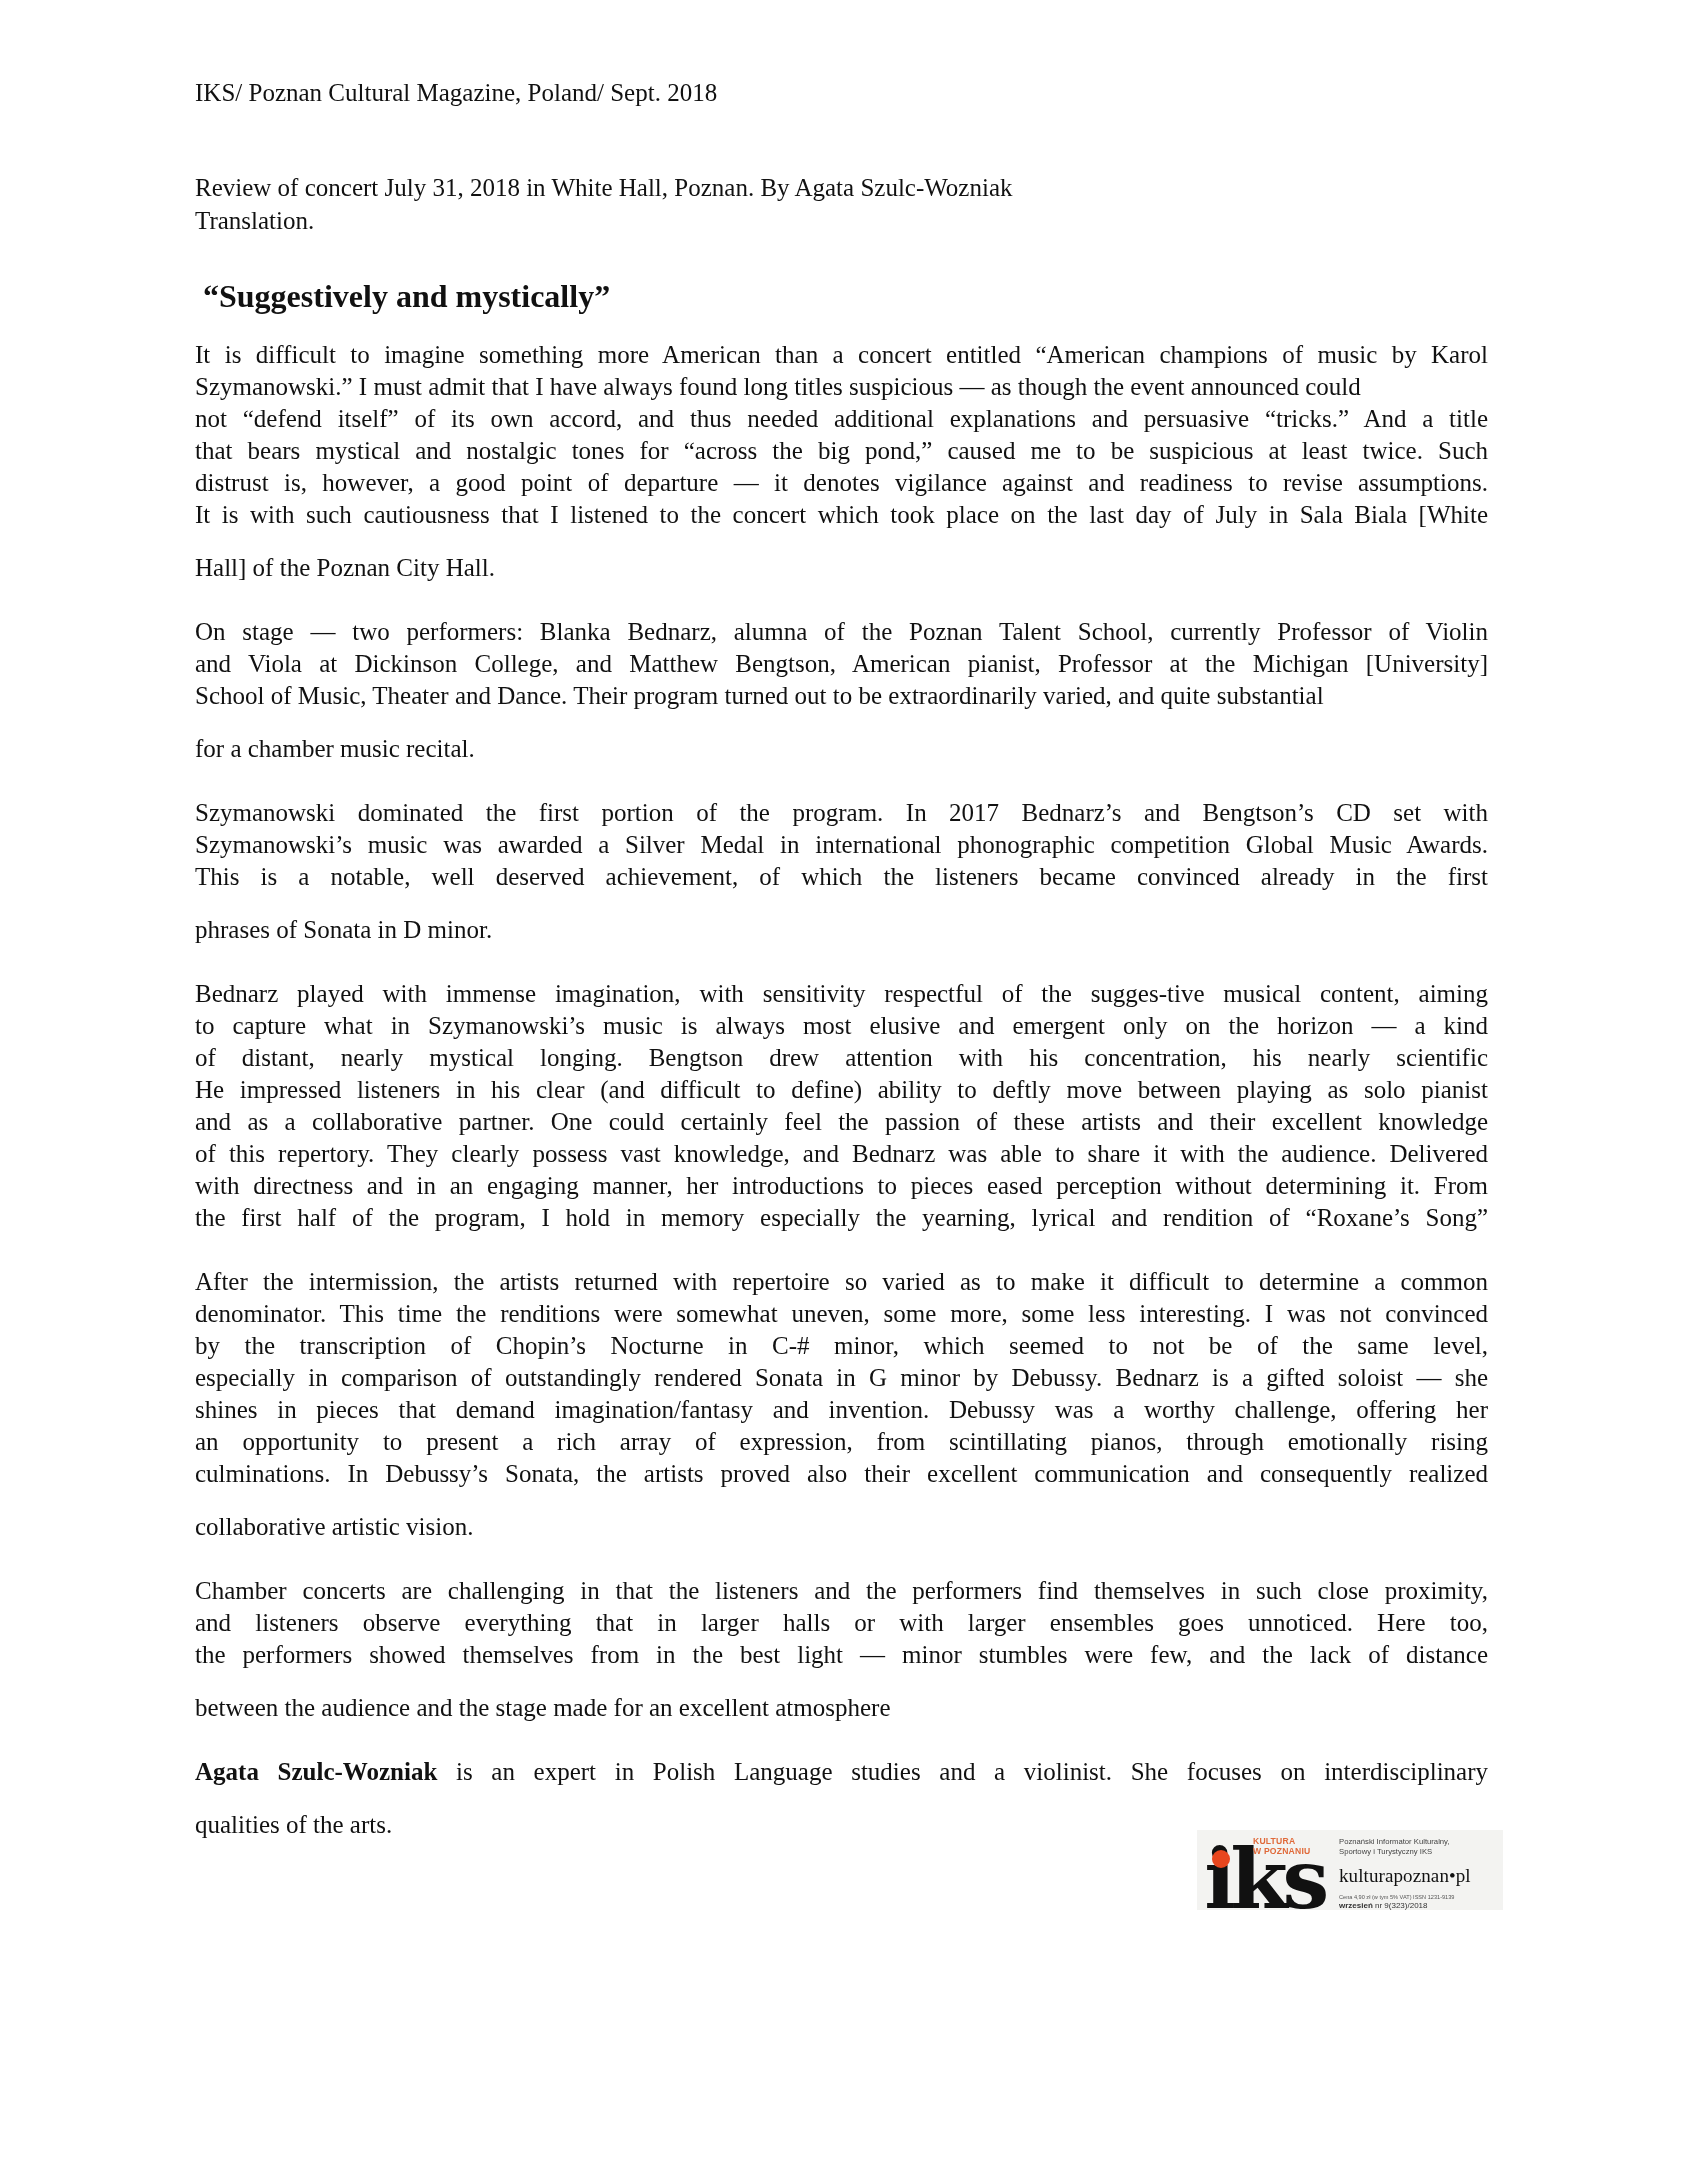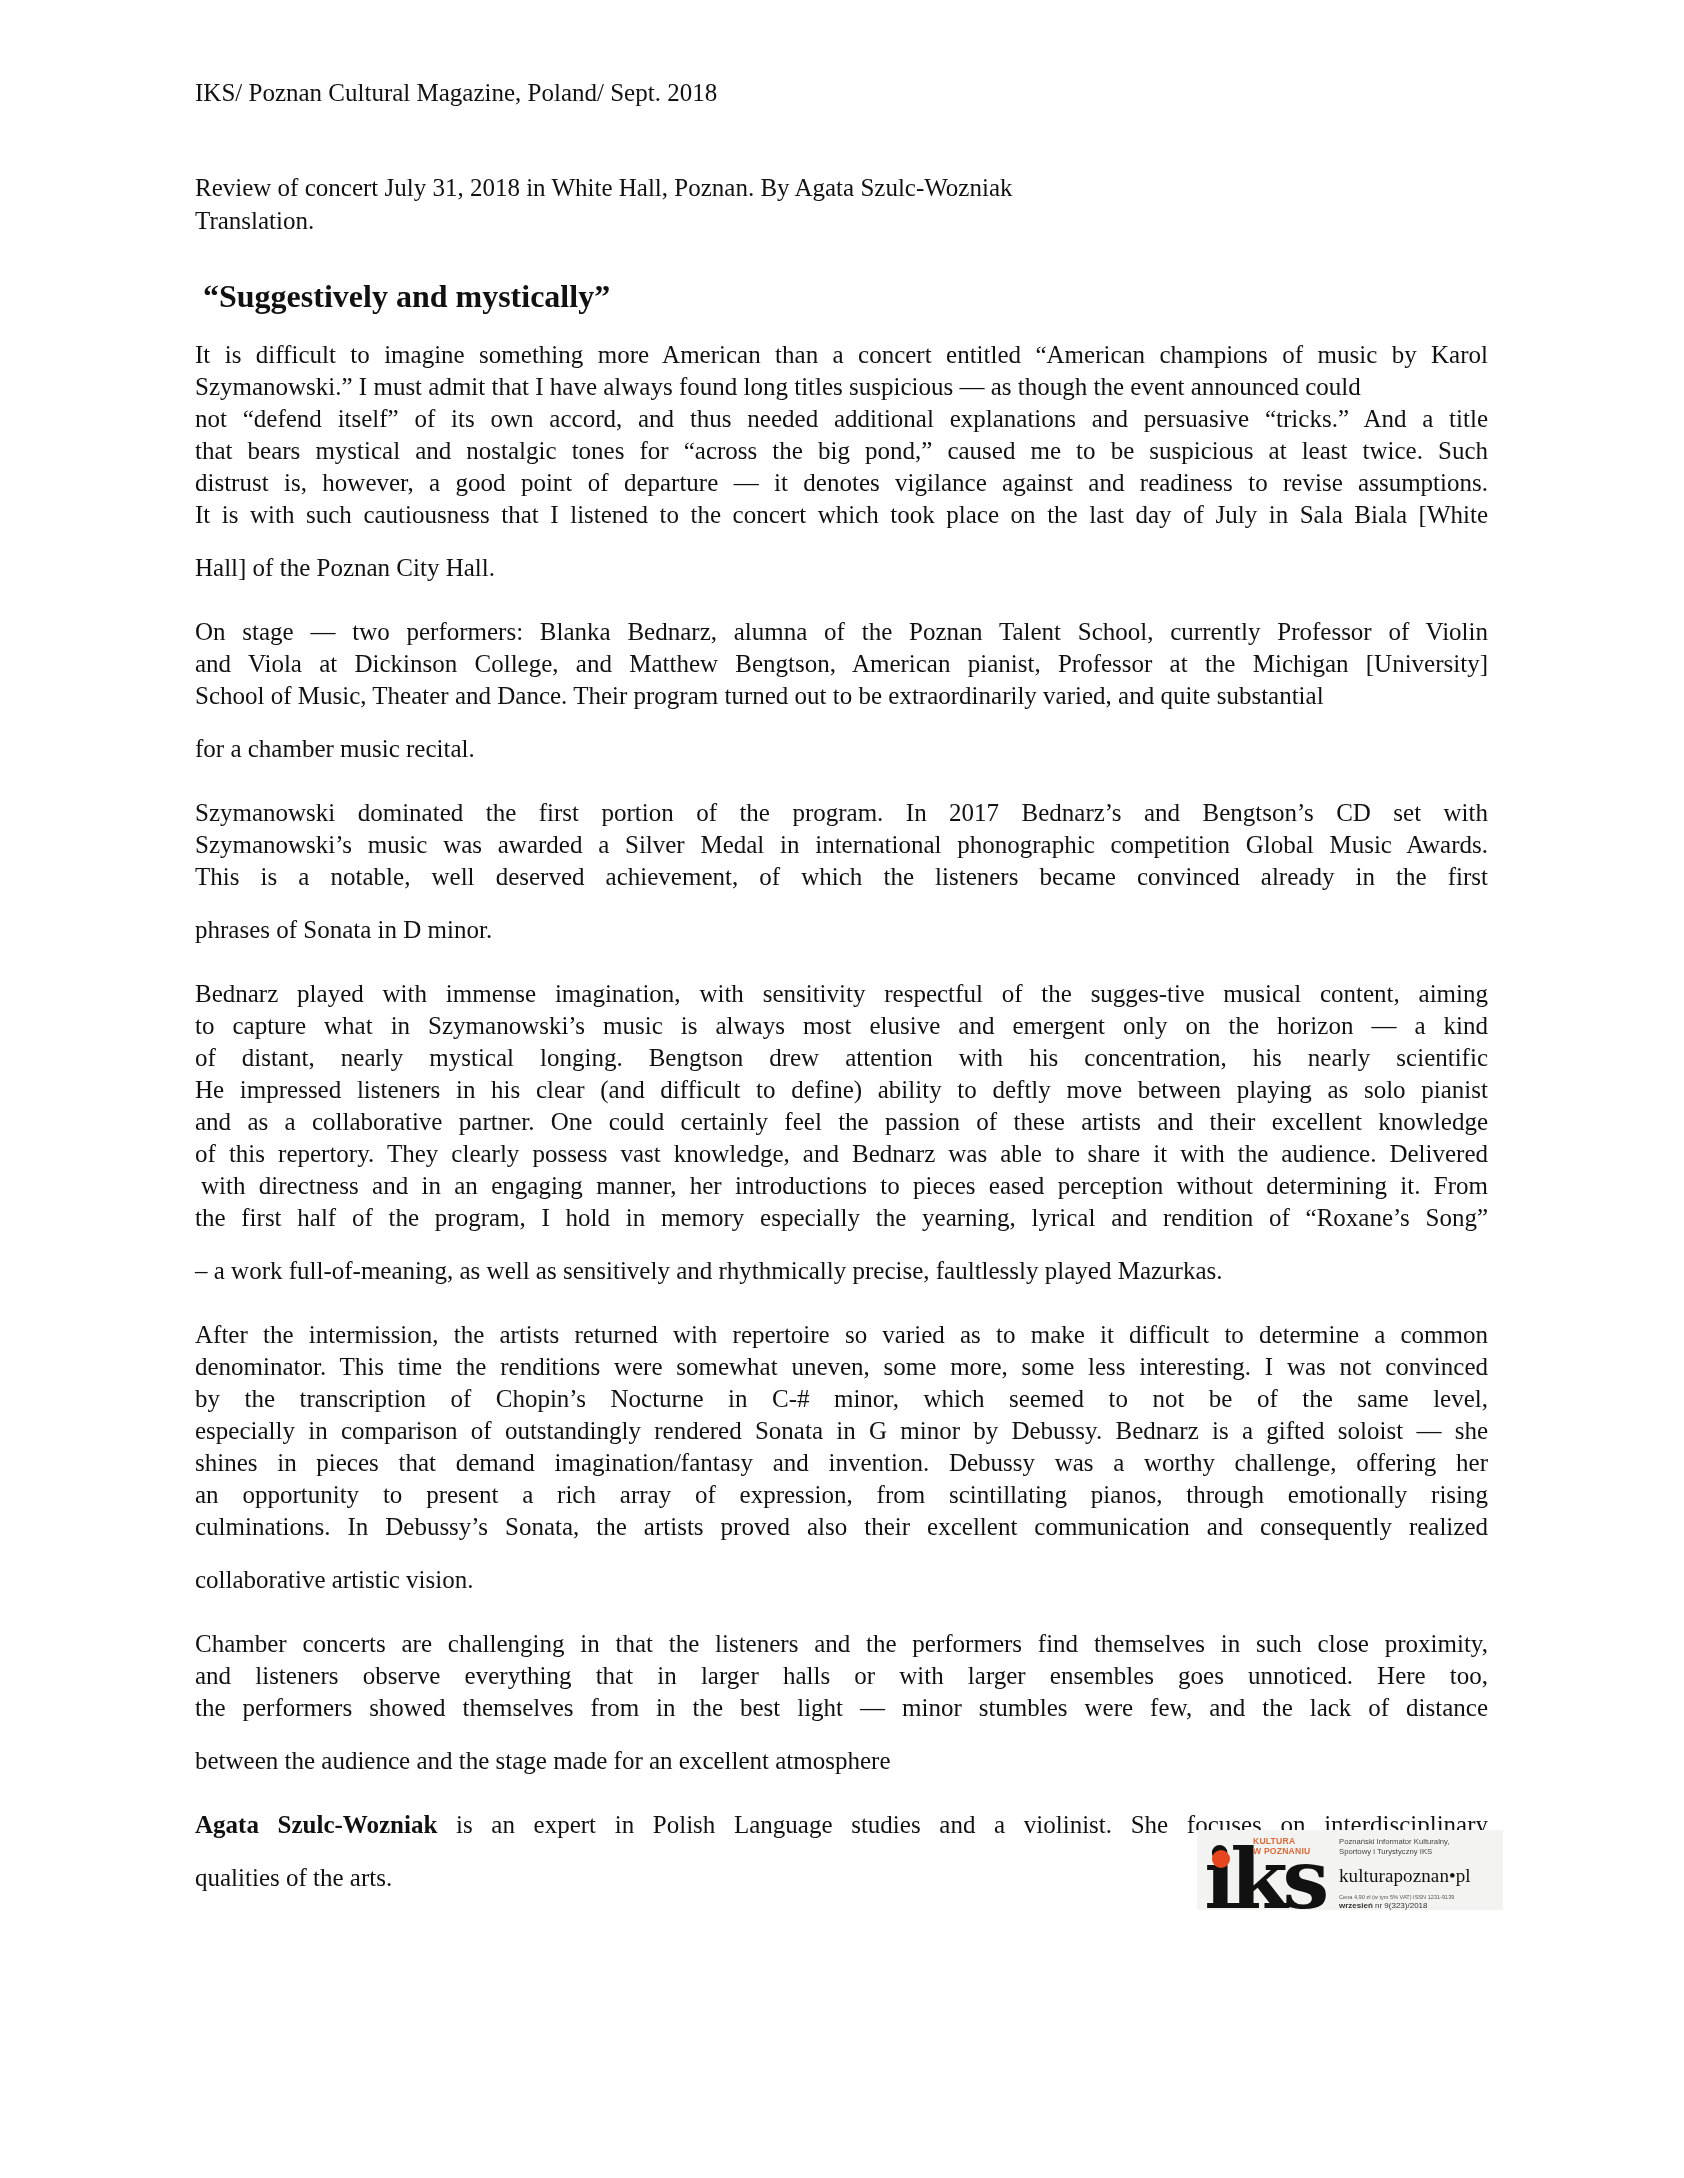--- a/index.html
+++ b/index.html
@@ -197,23 +197,22 @@
     </div>
     <span class="para-gap"></span>
 
     <div>
       <span class="line" style="white-space: normal;">Bednarz played with immense imagination, with sensitivity respectful of the sugges-tive musical content, aiming</span>
       <span class="line" style="white-space: normal;">to capture  what in Szymanowski’s music is always most elusive and emergent only on the horizon — a kind</span>
       <span class="line" style="white-space: normal;">of distant,  nearly  mystical  longing.  Bengtson  drew  attention  with  his  concentration,  his  nearly  scientific</span>
       <span class="line" style="white-space: normal;">He impressed listeners in his clear (and difficult to define) ability to deftly move between playing as solo pianist</span>
       <span class="line" style="white-space: normal;">and as a collaborative partner. One could certainly feel the passion of these artists and their excellent knowledge</span>
       <span class="line" style="white-space: normal;">of this repertory. They clearly possess vast knowledge, and Bednarz was able to share it with the audience. Delivered</span>
-      <span class="line" style="white-space: normal; margin-left: 6px;">with directness and in an engaging manner, her introductions to pieces eased perception without determining it. From</span>
+      <span class="line" style="white-space: normal;">with directness and in an engaging manner, her introductions to pieces eased perception without determining it. From</span>
       <span class="line" style="white-space: normal;">the first half of the program, I hold in memory especially the yearning, lyrical and rendition of “Roxane’s Song”</span>
-      <span class="line last"> – a work full-of-meaning, as well as sensitively and rhythmically precise, faultlessly played Mazurkas.</span>
     </div>
     <span class="para-gap"></span>
 
     <div>
       <span class="line" style="white-space: normal;">After the intermission, the artists returned with repertoire so varied as to make it difficult to determine a common</span>
       <span class="line" style="white-space: normal;">denominator. This time the renditions were somewhat uneven, some more, some less interesting. I was not convinced</span>
       <span class="line" style="white-space: normal;">by the transcription of Chopin’s Nocturne in C-# minor, which seemed to not be of the same level,</span>
       <span class="line" style="white-space: normal;">especially in comparison of outstandingly rendered Sonata in G minor by Debussy. Bednarz is a gifted soloist — she</span>
       <span class="line" style="white-space: normal;">shines in pieces that demand imagination/fantasy and invention. Debussy was a worthy challenge, offering her</span>
       <span class="line" style="white-space: normal;">an opportunity to present a rich array of expression, from scintillating pianos, through emotionally rising</span>

